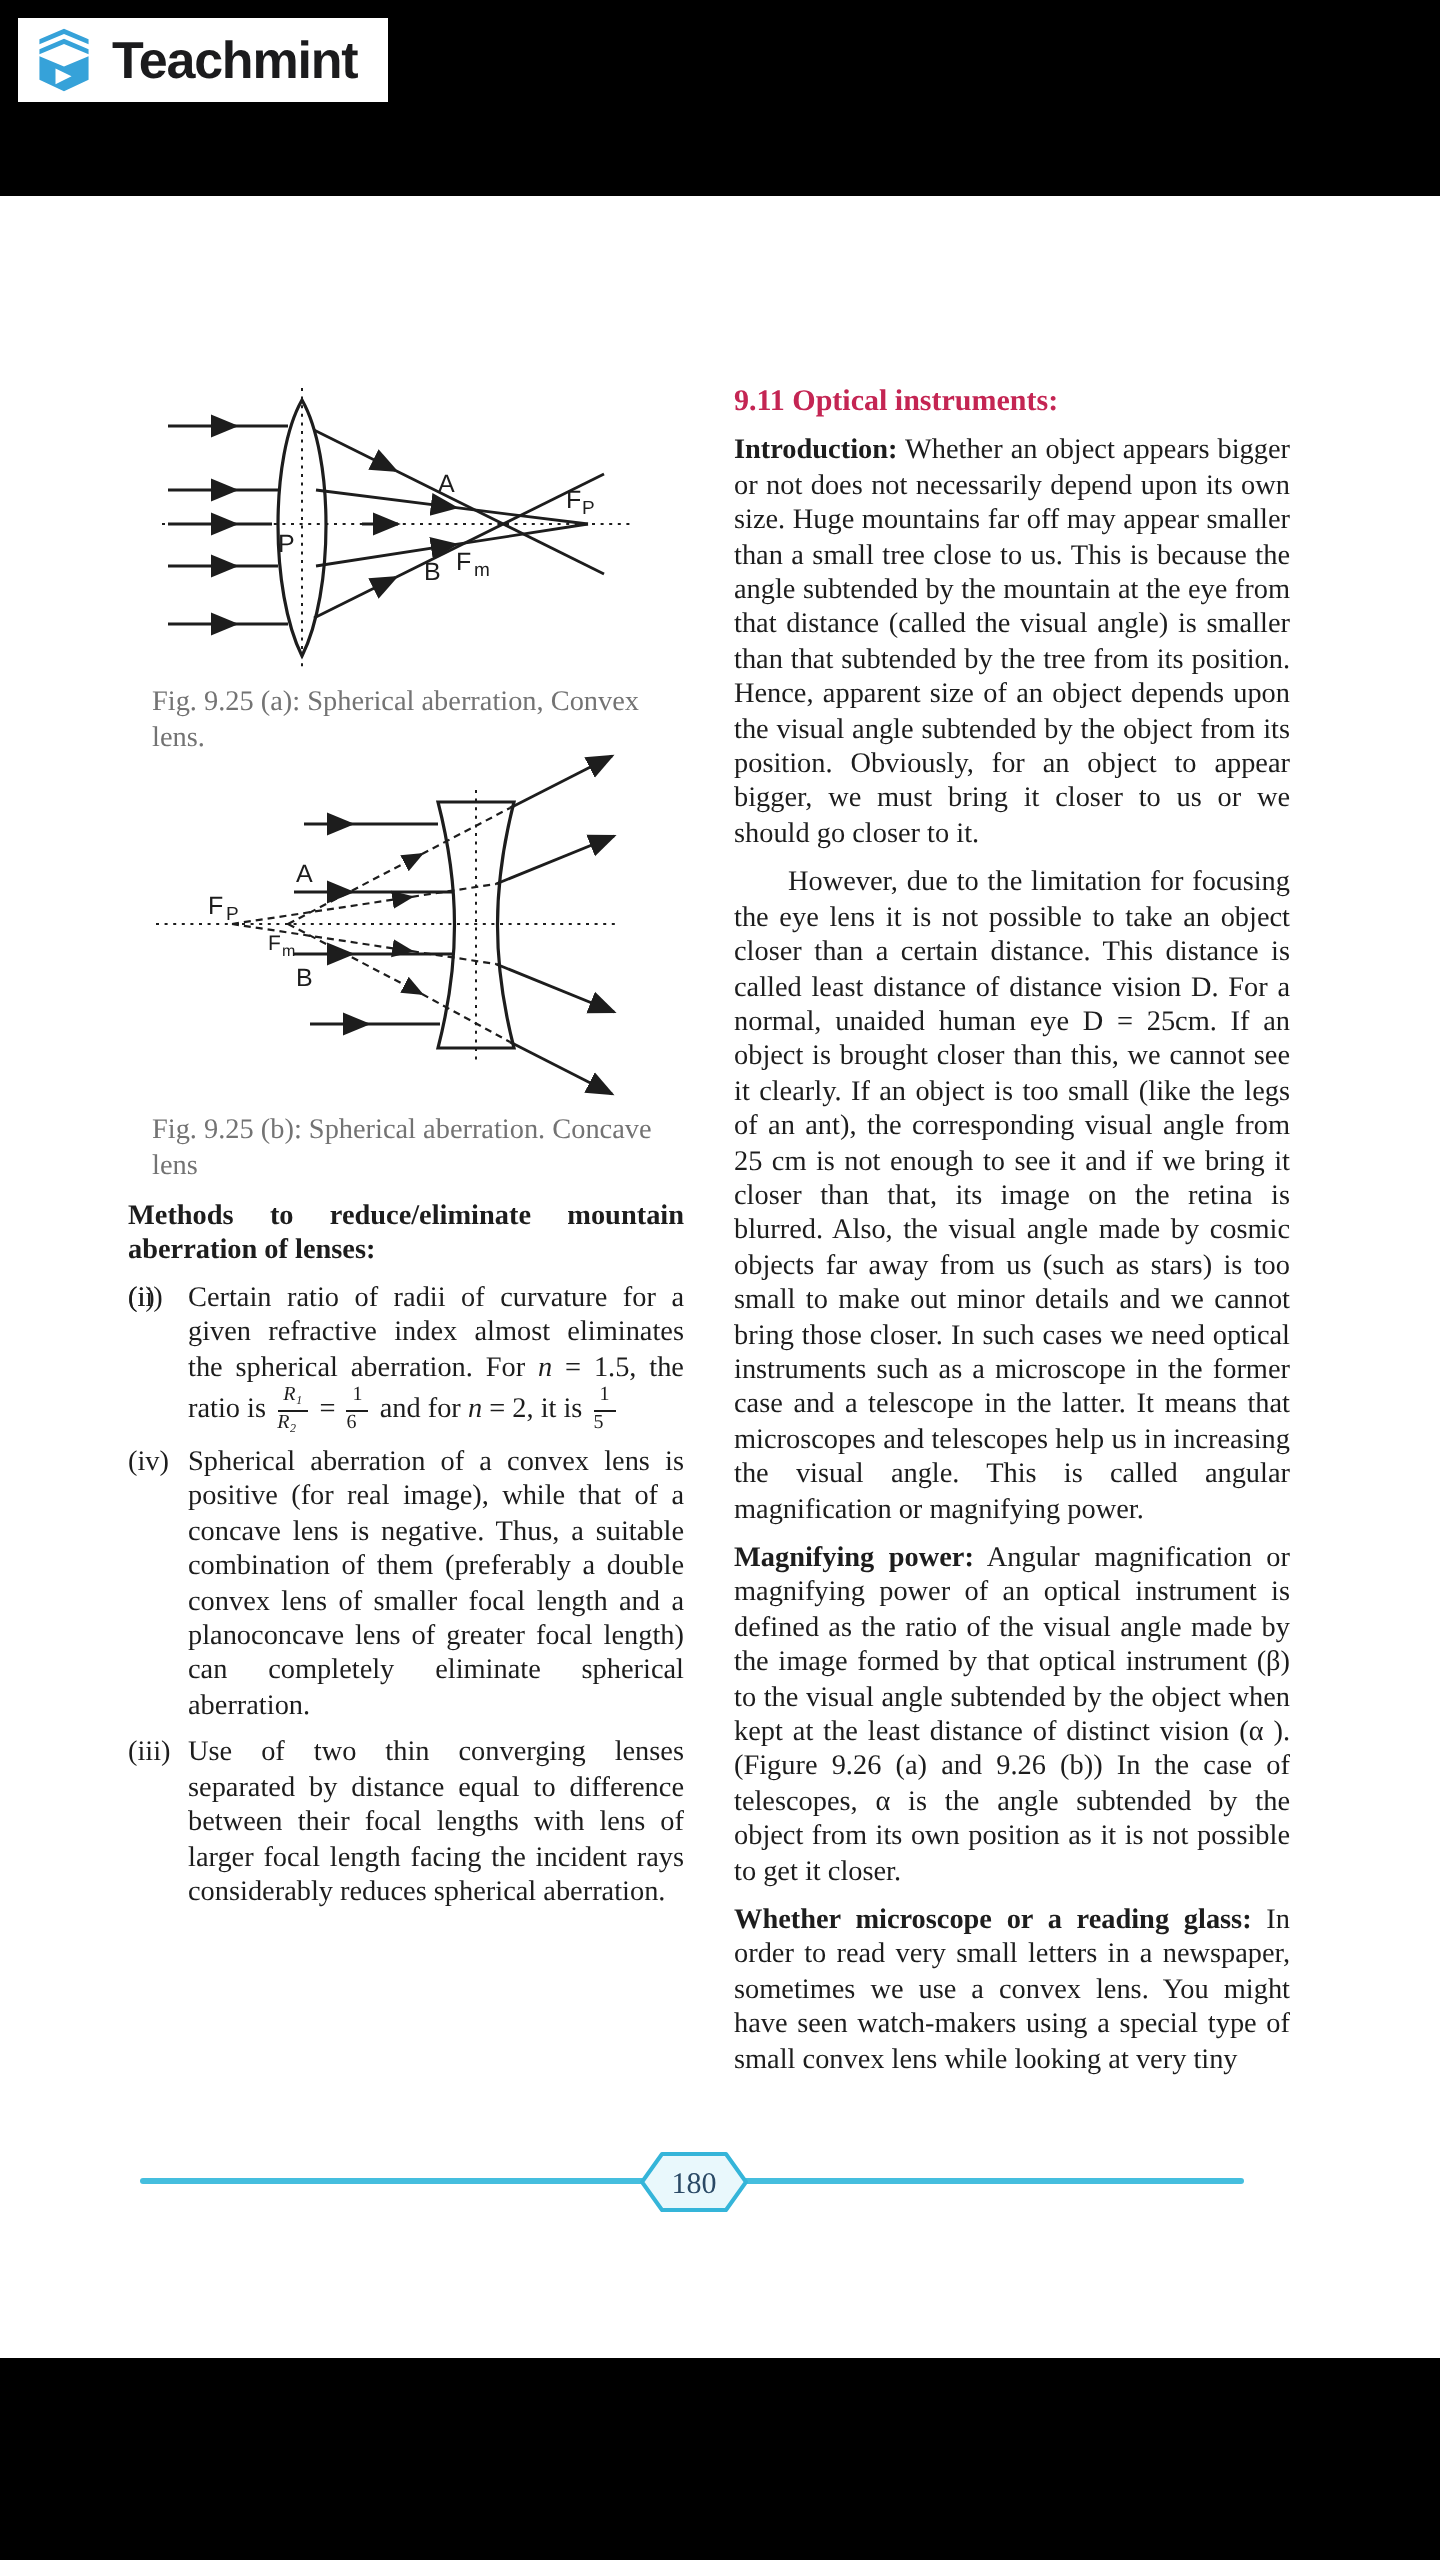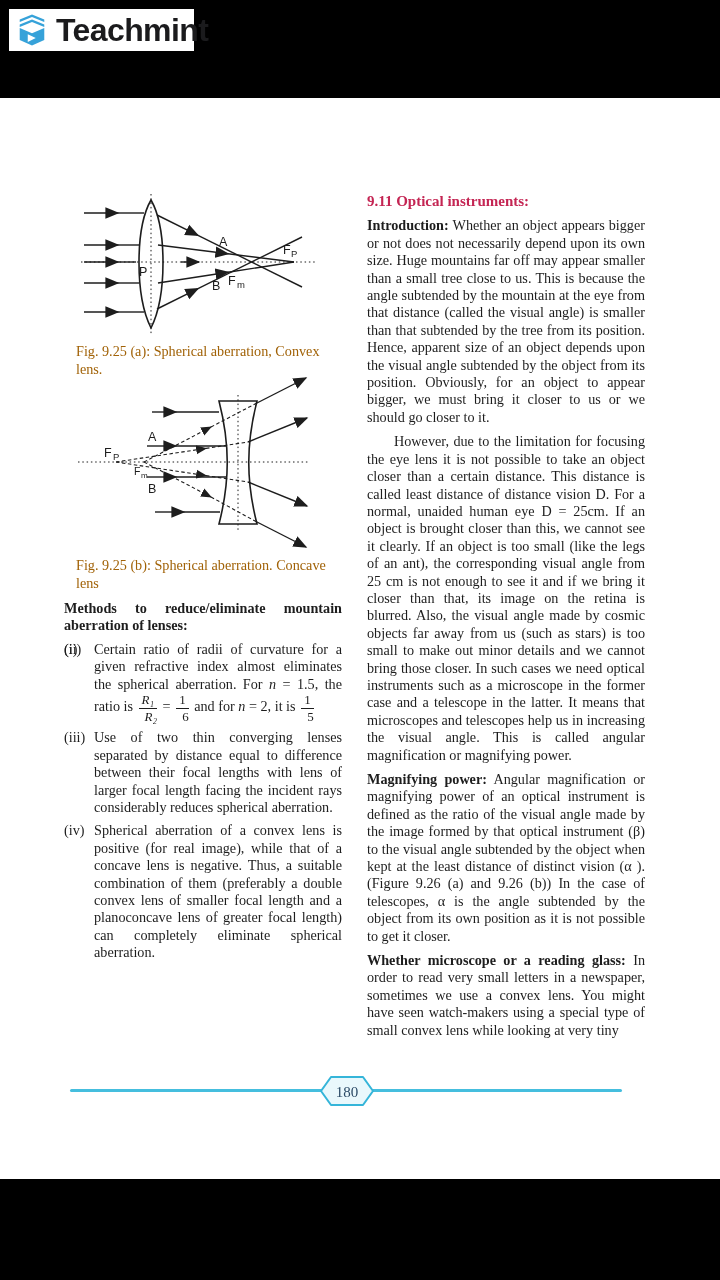--- a/index.html
+++ b/index.html
@@ -3,38 +3,38 @@
 <meta charset="utf-8">
 <style>
   html,body{margin:0;padding:0;background:#000;}
   .screen{position:relative;width:720px;height:1280px;background:#000;overflow:hidden;
           font-family:"Liberation Serif","DejaVu Serif",serif;}
   
   .header{position:absolute;top:0;left:0;width:720px;height:98px;background:#000;}
   .logo-box{position:absolute;left:9px;top:9px;width:185px;height:42px;background:#fff;
             display:flex;align-items:center;padding-left:6px;box-sizing:border-box;}
   .logo-box svg{width:34px;height:34px;flex:0 0 auto;}
-  .brand{font-family:"Liberation Sans","DejaVu Sans",sans-serif;font-weight:700;font-size:32px;
+  .brand{font-family:"Liberation Sans","DejaVu Sans",sans-serif;font-weight:700;font-size:26px;
          letter-spacing:-0.6px;color:#1b1b1d;margin-left:7px;white-space:nowrap;}
   
   .page{position:absolute;top:98px;left:0;width:720px;height:1081px;background:#fff;}
   .col{position:absolute;width:278px;color:#1d1d1d;font-size:14.2px;line-height:17.4px;
        text-align:justify;}
   .col-left{left:64px;top:92px;}
   .col-right{left:367px;top:95px;}
   .sec-heading{color:#c42553;font-weight:700;font-size:15px;margin:0 0 7px 0;text-align:left;}
   .para{margin:0 0 7px 0;}
   .lead{font-weight:700;}
   .indent{text-indent:27px;}
-  .caption{color:#a16207;font-size:14.2px;line-height:18px;margin:2px 0 0 12px;text-align:left;}
+  .caption{color:#737373;font-size:14.2px;line-height:18px;margin:2px 0 0 12px;text-align:left;}
   .methods-heading{font-weight:700;margin:8px 0 6px 0;}
   .item{position:relative;padding-left:30px;margin-bottom:6px;}
   .item .marker{position:absolute;left:0;top:0;}
-  .frac{display:inline-block;vertical-align:middle;text-align:right;line-height:1.05;
-        font-size:13px;margin:0 2px;}
+  .frac{display:inline-block;vertical-align:middle;text-align:left;line-height:1.05;
+        font-size:10px;margin:0 2px;}
   .frac .num{display:block;border-bottom:1px solid #1d1d1d;padding:0 3px 1px;}
   .frac .den{display:block;padding-top:1px;}
   .ital{font-style:italic;}
   .fig{display:block;}
   .fig-a{margin:0 0 0 14px;}
   .fig-b{margin:-6px 0 0 12px;}
   .fig text{font-family:"Liberation Sans","DejaVu Sans",sans-serif;fill:#1d1d1d;}
   
   .footer-line{position:absolute;left:70px;top:991px;width:552px;height:3px;
                background:#45bede;border-radius:2px;}
@@ -155,27 +155,27 @@
       <div class="item">
         <span class="marker">(i)</span>
       </div>
 
       <div class="item">
         <span class="marker">(ii)</span>
         <span>Certain ratio of radii of curvature for a given refractive index almost eliminates the spherical aberration. For </span><span class="ital">n</span><span> = 1.5, the ratio is </span><span class="frac"><span class="num ital">R₁</span><span class="den ital">R₂</span></span> <span>=</span> <span class="frac"><span class="num">1</span><span class="den">6</span></span><span> and for </span><span class="ital">n</span><span> = 2, it is </span><span class="frac"><span class="num">1</span><span class="den">5</span></span>
       </div>
 
       <div class="item">
+        <span class="marker">(iv)</span>
+        <span>Spherical aberration of a convex lens is positive (for real image), while that of a concave lens is negative. Thus, a suitable combination of them (preferably a double convex lens of smaller focal length and a planoconcave lens of greater focal length) can completely eliminate spherical aberration.</span>
+      </div>
+
+      <div class="item">
         <span class="marker">(iii)</span>
         <span>Use of two thin converging lenses separated by distance equal to difference between their focal lengths with lens of larger focal length facing the incident rays considerably reduces spherical aberration.</span>
-      </div>
-
-      <div class="item">
-        <span class="marker">(iv)</span>
-        <span>Spherical aberration of a convex lens is positive (for real image), while that of a concave lens is negative. Thus, a suitable combination of them (preferably a double convex lens of smaller focal length and a planoconcave lens of greater focal length) can completely eliminate spherical aberration.</span>
       </div>
     </div>
 
     <div class="col col-right">
       <div class="sec-heading">9.11 Optical instruments:</div>
 
       <div class="para">
         <span class="lead">Introduction:</span><span> Whether an object appears bigger or not does not necessarily depend upon its own size. Huge mountains far off may appear smaller than a small tree close to us. This is because the angle subtended by the mountain at the eye from that distance (called the visual angle) is smaller than that subtended by the tree from its position. Hence, apparent size of an object depends upon the visual angle subtended by the object from its position. Obviously, for an object to appear bigger, we must bring it closer to us or we should go closer to it.</span>
       </div>
 

